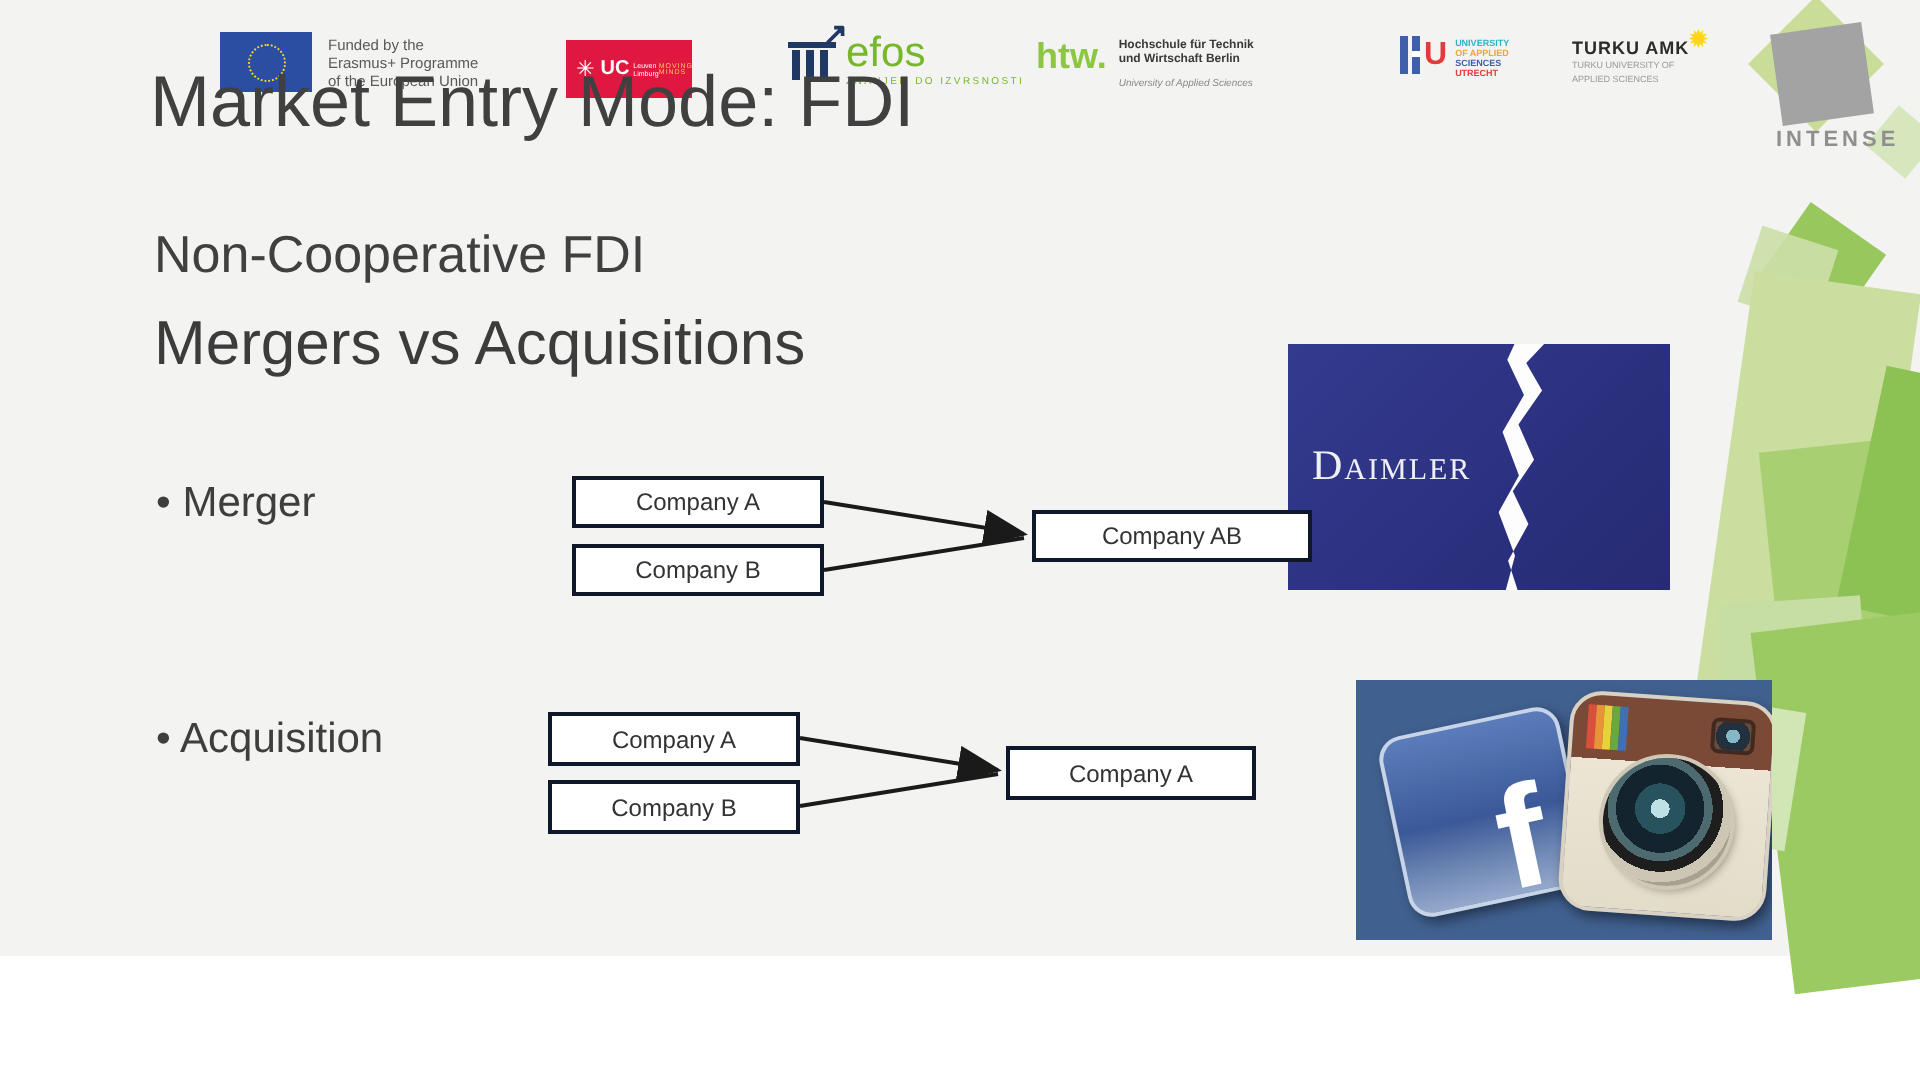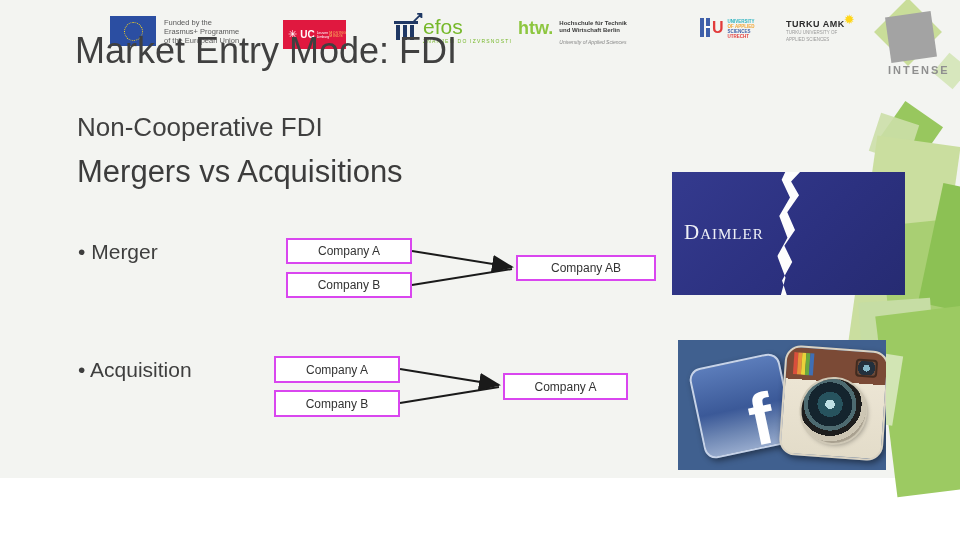--- a/index.html
+++ b/index.html
@@ -69,34 +69,34 @@
   
   .txt { position:absolute; z-index:4; }
   .title    { left:75px; top:30px;  font-size:36px; color:#404040; }
   .subtitle { left:77px; top:112px; font-size:26px; color:#404040;text-align:right; }
   .heading  { left:77px; top:154px; font-size:31px; color:#3c3c3c; font-weight:500; }
   .bullet-label { font-size:21px; color:#3e3e3e; }
   .bl-merger { left:78px; top:240px; }
   .bl-acq    { left:78px; top:358px; }
 
   
-  .cbox { position:absolute; z-index:4; box-sizing:border-box; background:#fff; border:2px solid #d946ef;
+  .cbox { position:absolute; z-index:4; box-sizing:border-box; background:#fff; border:2px solid #0f172a;
           display:flex; align-items:center; justify-content:center; font-size:12px; color:#333; }
   .m-a { left:286px; top:238px; width:126px; height:26px; }
   .m-b { left:286px; top:272px; width:126px; height:26px; }
   .m-r { left:516px; top:255px; width:140px; height:26px; }
   .a-a { left:274px; top:356px; width:126px; height:27px; }
   .a-b { left:274px; top:390px; width:126px; height:27px; }
   .a-r { left:503px; top:373px; width:125px; height:27px; }
   .arrows { position:absolute; left:260px; top:230px; z-index:3; }
   .arrows line { stroke:#1a1a1a; stroke-width:2; }
   .arrows .head { fill:#1a1a1a; }
 
   
-  .daimler { position:absolute; left:672px; top:172px; width:233px; height:123px; z-index:3;
+  .daimler { position:absolute; left:644px; top:172px; width:191px; height:123px; z-index:3;
     background:linear-gradient(135deg,#343a8e 0%, #2c3180 55%, #262b72 100%); overflow:hidden; }
   .dc-word { position:absolute; top:50%; transform:translateY(-55%); color:#eef0f6;
     font-family:"Liberation Serif", serif; font-size:15px; letter-spacing:1px; }
   .dc-word::first-letter { font-size:21px; }
   .dc-left  { left:12px; }
   .dc-right { right:8px; }
   .dc-tear { position:absolute; left:101px; top:-4px; width:28px; height:134px; background:#fdfdfd;
     transform:rotate(2deg);
     clip-path:polygon(42% 0,100% 0,58% 10%,88% 20%,48% 33%,78% 46%,42% 58%,72% 70%,38% 84%,66% 100%,30% 100%,50% 82%,18% 66%,52% 52%,20% 36%,56% 22%,24% 9%); }
 

